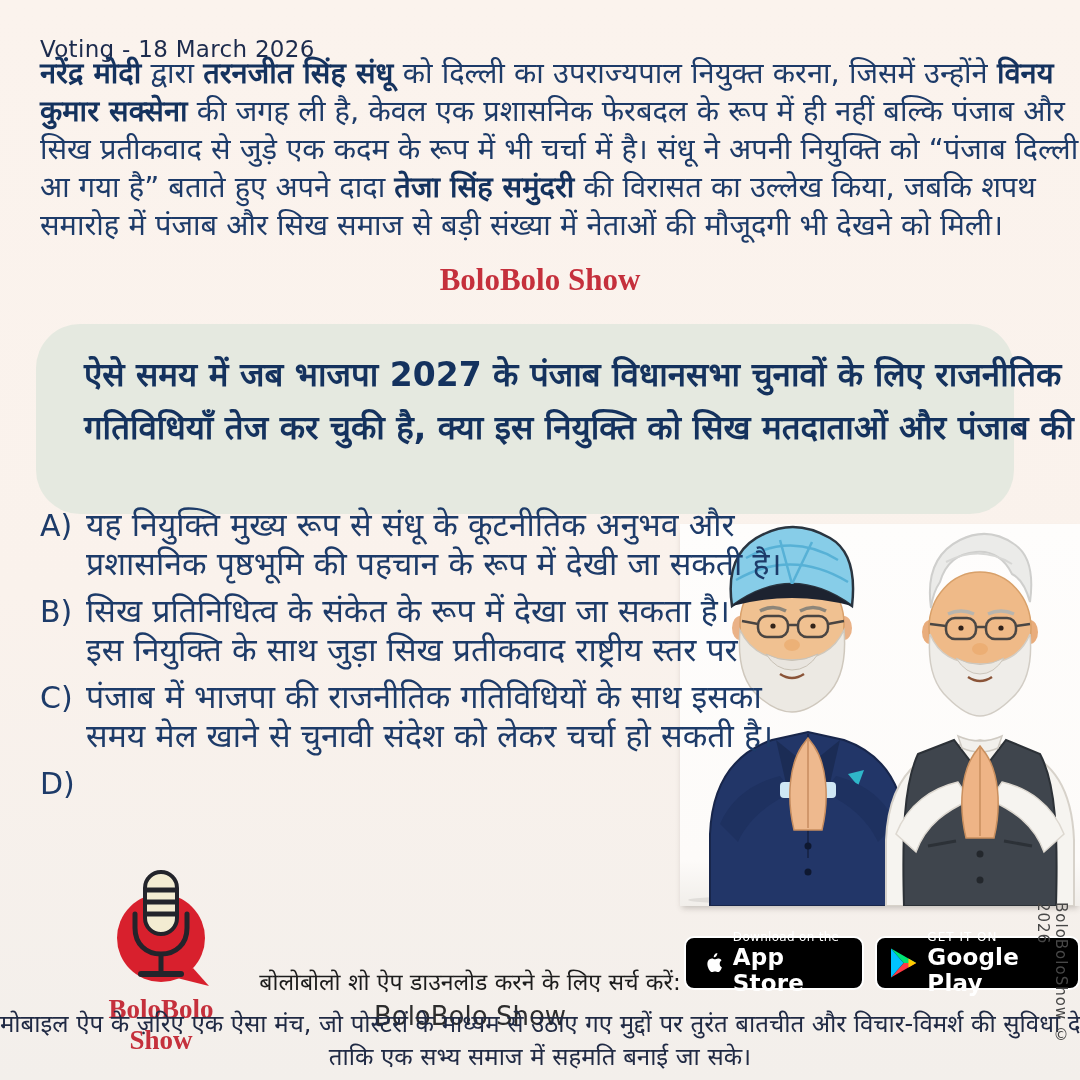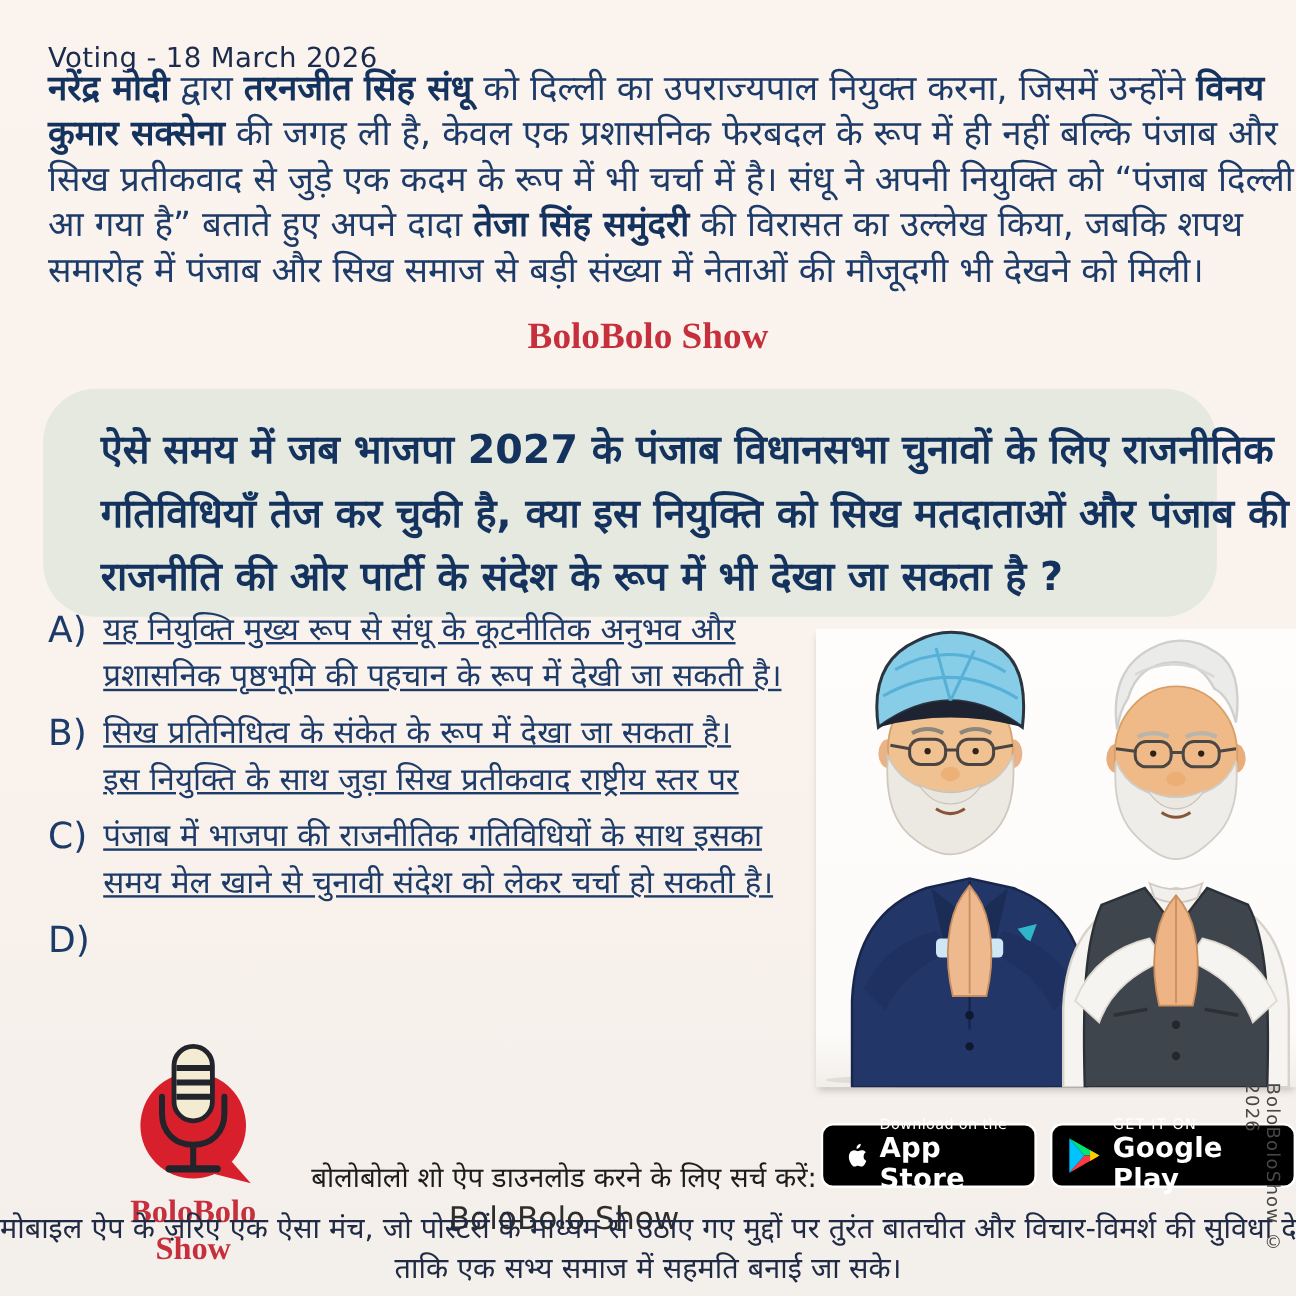--- a/index.html
+++ b/index.html
@@ -18,21 +18,21 @@
   }
   .question-card{position:absolute;left:36px;top:288px;width:978px;height:190px;background:#e5e9e0;border-radius:44px;margin-top:36px;}
   .question-text{position:absolute;left:48px;top:24px;}
   .q-line{font-size:33px;font-weight:700;line-height:53px;color:#14325e;white-space:nowrap;}
   .figures{position:absolute;left:680px;top:524px;width:400px;height:382px;}
   .figure-backdrop{position:absolute;inset:0;background:linear-gradient(180deg,#fefdfc 0%,#fdfbf9 88%,#f1eeea 100%);box-shadow:0 4px 6px -2px rgba(70,60,55,.28);}
   .figures svg{position:absolute;inset:0;}
   .options{position:absolute;left:40px;top:506px;width:680px;}
   .option{display:flex;margin-bottom:8px;}
   .opt-label{width:46px;flex:none;font-size:30px;line-height:39px;color:#1d3b69;}
-  .opt-line{font-size:26px;line-height:39px;color:#1d3b69;white-space:nowrap;text-decoration:underline;}
+  .opt-line{font-size:32px;line-height:39px;color:#1d3b69;white-space:nowrap;}
   .logo{position:absolute;left:76px;top:866px;width:170px;text-align:center;}
   .logo-text{margin-top:2px;font-family:"Liberation Serif","DejaVu Serif",serif;font-size:27px;font-weight:700;color:#c5303c;}
   .search-col{position:absolute;left:250px;top:930px;width:440px;text-align:center;}
   .search-line{font-size:23px;line-height:32px;color:#1c1c1c;white-space:nowrap;margin-top:36px;}
   .search-app{font-size:26px;line-height:32px;color:#2d2d2d;margin-top:2px;}
   .badges{position:absolute;left:684px;top:936px;display:flex;gap:11px;}
   .badge{height:54px;box-sizing:border-box;background:#000;border:2px solid #fff;border-radius:10px;display:flex;align-items:center;gap:10px;padding:0 14px;color:#fff;cursor:pointer;}
   .badge-top{font-size:12px;line-height:13px;letter-spacing:.3px;}
   .badge-bottom{font-size:23px;line-height:26px;font-weight:700;letter-spacing:.2px;}
   .gp .badge-top{letter-spacing:1px;}
@@ -55,21 +55,20 @@
       <div class="intro-line"><span>आ गया है” बताते हुए अपने दादा </span><span class="b">तेजा सिंह समुंदरी</span><span> की विरासत का उल्लेख किया, जबकि शपथ</span></div>
       <div class="intro-line"><span>समारोह में पंजाब और सिख समाज से बड़ी संख्या में नेताओं की मौजूदगी भी देखने को मिली।</span></div>
     </div>
 
   <div class="show-heading">BoloBolo Show</div>
 
   <div class="question-card">
     <div class="question-text">
         <div class="q-line">ऐसे समय में जब भाजपा 2027 के पंजाब विधानसभा चुनावों के लिए राजनीतिक</div>
         <div class="q-line">गतिविधियाँ तेज कर चुकी है, क्या इस नियुक्ति को सिख मतदाताओं और पंजाब की</div>
-        <div class="q-line">राजनीति की ओर पार्टी के संदेश के रूप में भी देखा जा सकता है ?</div>
       </div>
   </div>
 
   <div class="figures">
     <div class="figure-backdrop"></div>
     <svg viewBox="0 0 400 382" xmlns="http://www.w3.org/2000/svg">
       <ellipse cx="200" cy="376" rx="192" ry="6" fill="rgba(0,0,0,0.08)"></ellipse>
 
       <g>
         <rect x="66" y="350" width="126" height="32" fill="#151e34"></rect>

